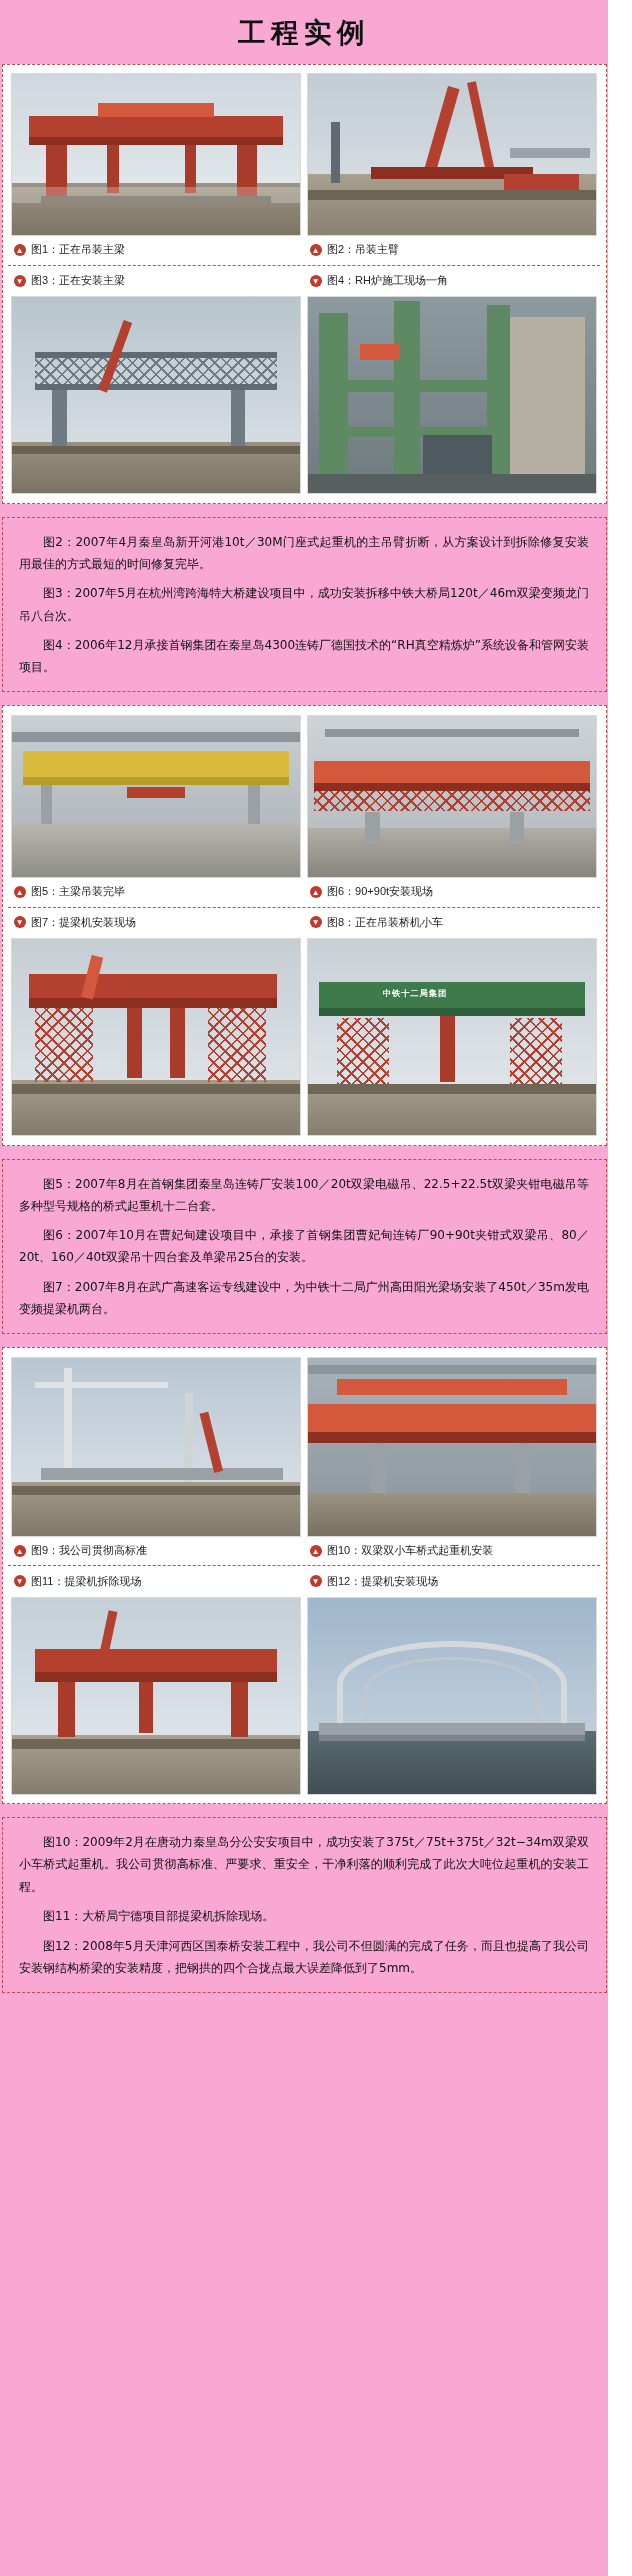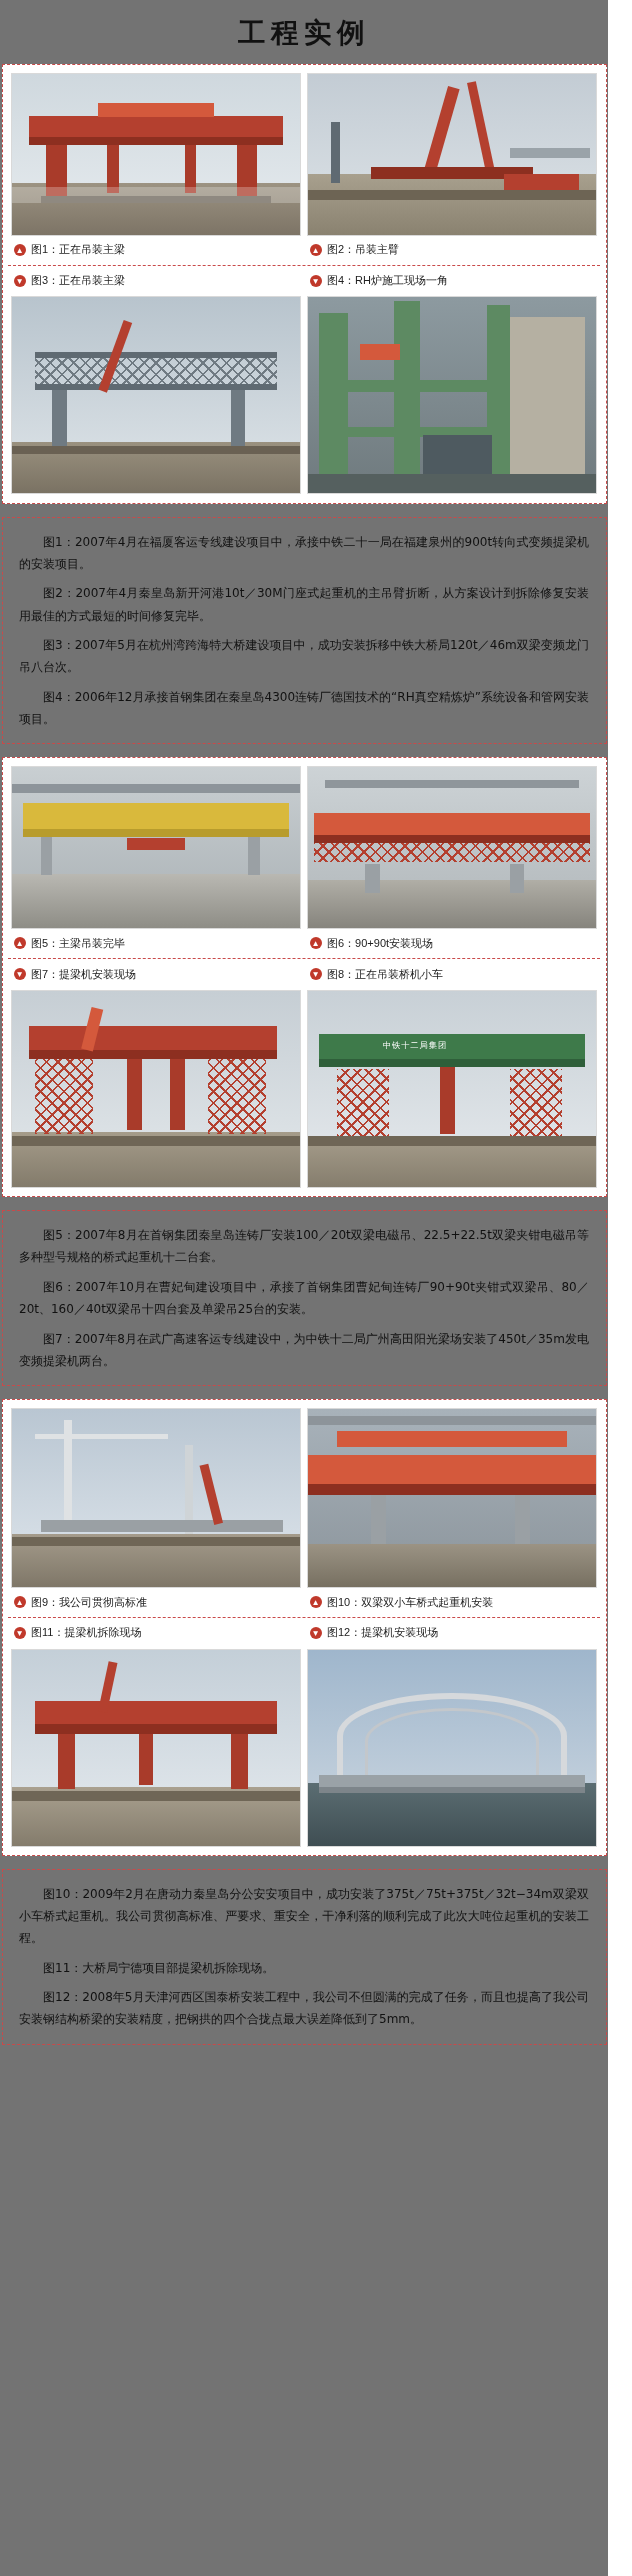--- a/index.html
+++ b/index.html
@@ -9,21 +9,21 @@
   }
   body {
     width: 633px;
     font-family: "Liberation Sans", "DejaVu Sans", sans-serif;
     color: #1b1b1b;
   }
   .page {
     width: 608px;
     min-height: 2576px;
     position: relative;
-    background: #737373;
+    background: #f9a8d4;
     padding: 0 0 18.3px 0;
   }
   .title {
     text-align: center;
     font-family: "DejaVu Serif", "Liberation Serif", serif;
     font-weight: bold;
     font-size: 27.5px;
     letter-spacing: 5.5px;
     color: #111;
     padding: 14.7px 0 13px 0;
@@ -31,20 +31,21 @@
   .gallery {
     width: 605px;
     margin: 0 auto;
     border: 0.9px dashed #c94a4a;
     padding: 5.5px;
     background: #fff;
   }
   .grid {
     display: flex;
     flex-wrap: wrap;
+    font-weight: bold;
   }
   .cell {
     width: 50%;
     padding: 2.8px;
   }
   .photo {
     width: 100%;
     height: 119px;
     position: relative;
     overflow: hidden;
@@ -185,21 +186,21 @@
         <span class="bullet">▲</span>
         <span>图2：吊装主臂</span>
       </div>
     </div>
 
     <div class="sep"></div>
 
     <div class="caption-row">
       <div class="capcell">
         <span class="bullet">▼</span>
-        <span>图3：正在吊装主梁</span>
+        <span>图3：正在安装主梁</span>
       </div>
       <div class="capcell">
         <span class="bullet">▼</span>
         <span>图4：RH炉施工现场一角</span>
       </div>
     </div>
 
     <div class="grid">
       <div class="cell">
         <div class="photo big">
@@ -226,21 +227,20 @@
           <div class="steel" style="left:40%;top:70%;width:24%;height:22%;background:#4e5a60"></div>
           <div class="beam orange" style="left:18%;top:24%;width:14%;height:8%"></div>
           <div class="ground" style="height:10%;background:#55605f"></div>
         </div>
       </div>
     </div>
 
   </div>
 
   <div class="textblock">
-    <p>图1：2007年4月在福厦客运专线建设项目中，承接中铁二十一局在福建泉州的900t转向式变频提梁机的安装项目。</p>
     <p>图2：2007年4月秦皇岛新开河港10t／30M门座式起重机的主吊臂折断，从方案设计到拆除修复安装用最佳的方式最短的时间修复完毕。</p>
     <p>图3：2007年5月在杭州湾跨海特大桥建设项目中，成功安装拆移中铁大桥局120t／46m双梁变频龙门吊八台次。</p>
     <p>图4：2006年12月承接首钢集团在秦皇岛4300连铸厂德国技术的“RH真空精炼炉”系统设备和管网安装项目。</p>
   </div>
 
   <div class="gallery">
 
     <div class="grid">
       <div class="cell">
         <div class="photo tall">

